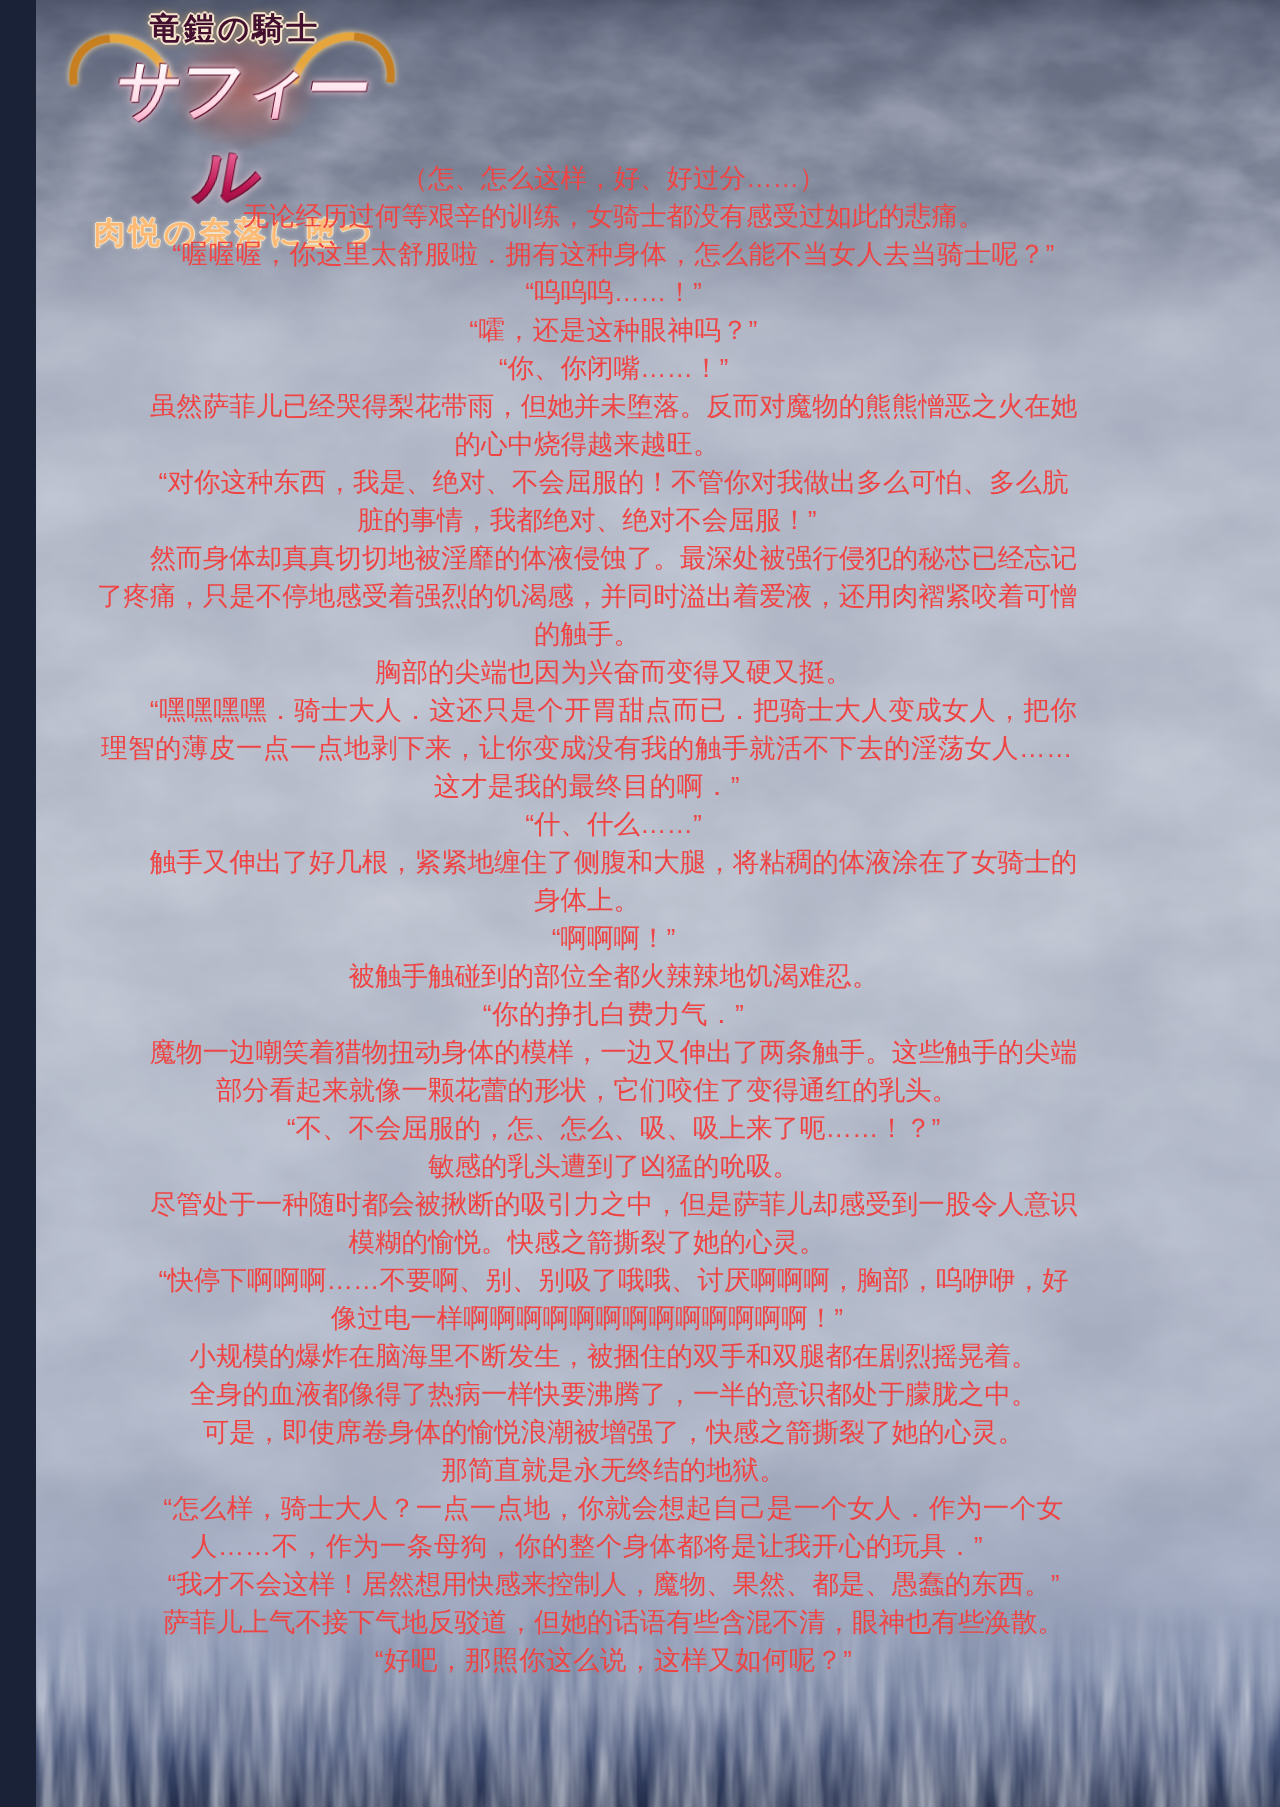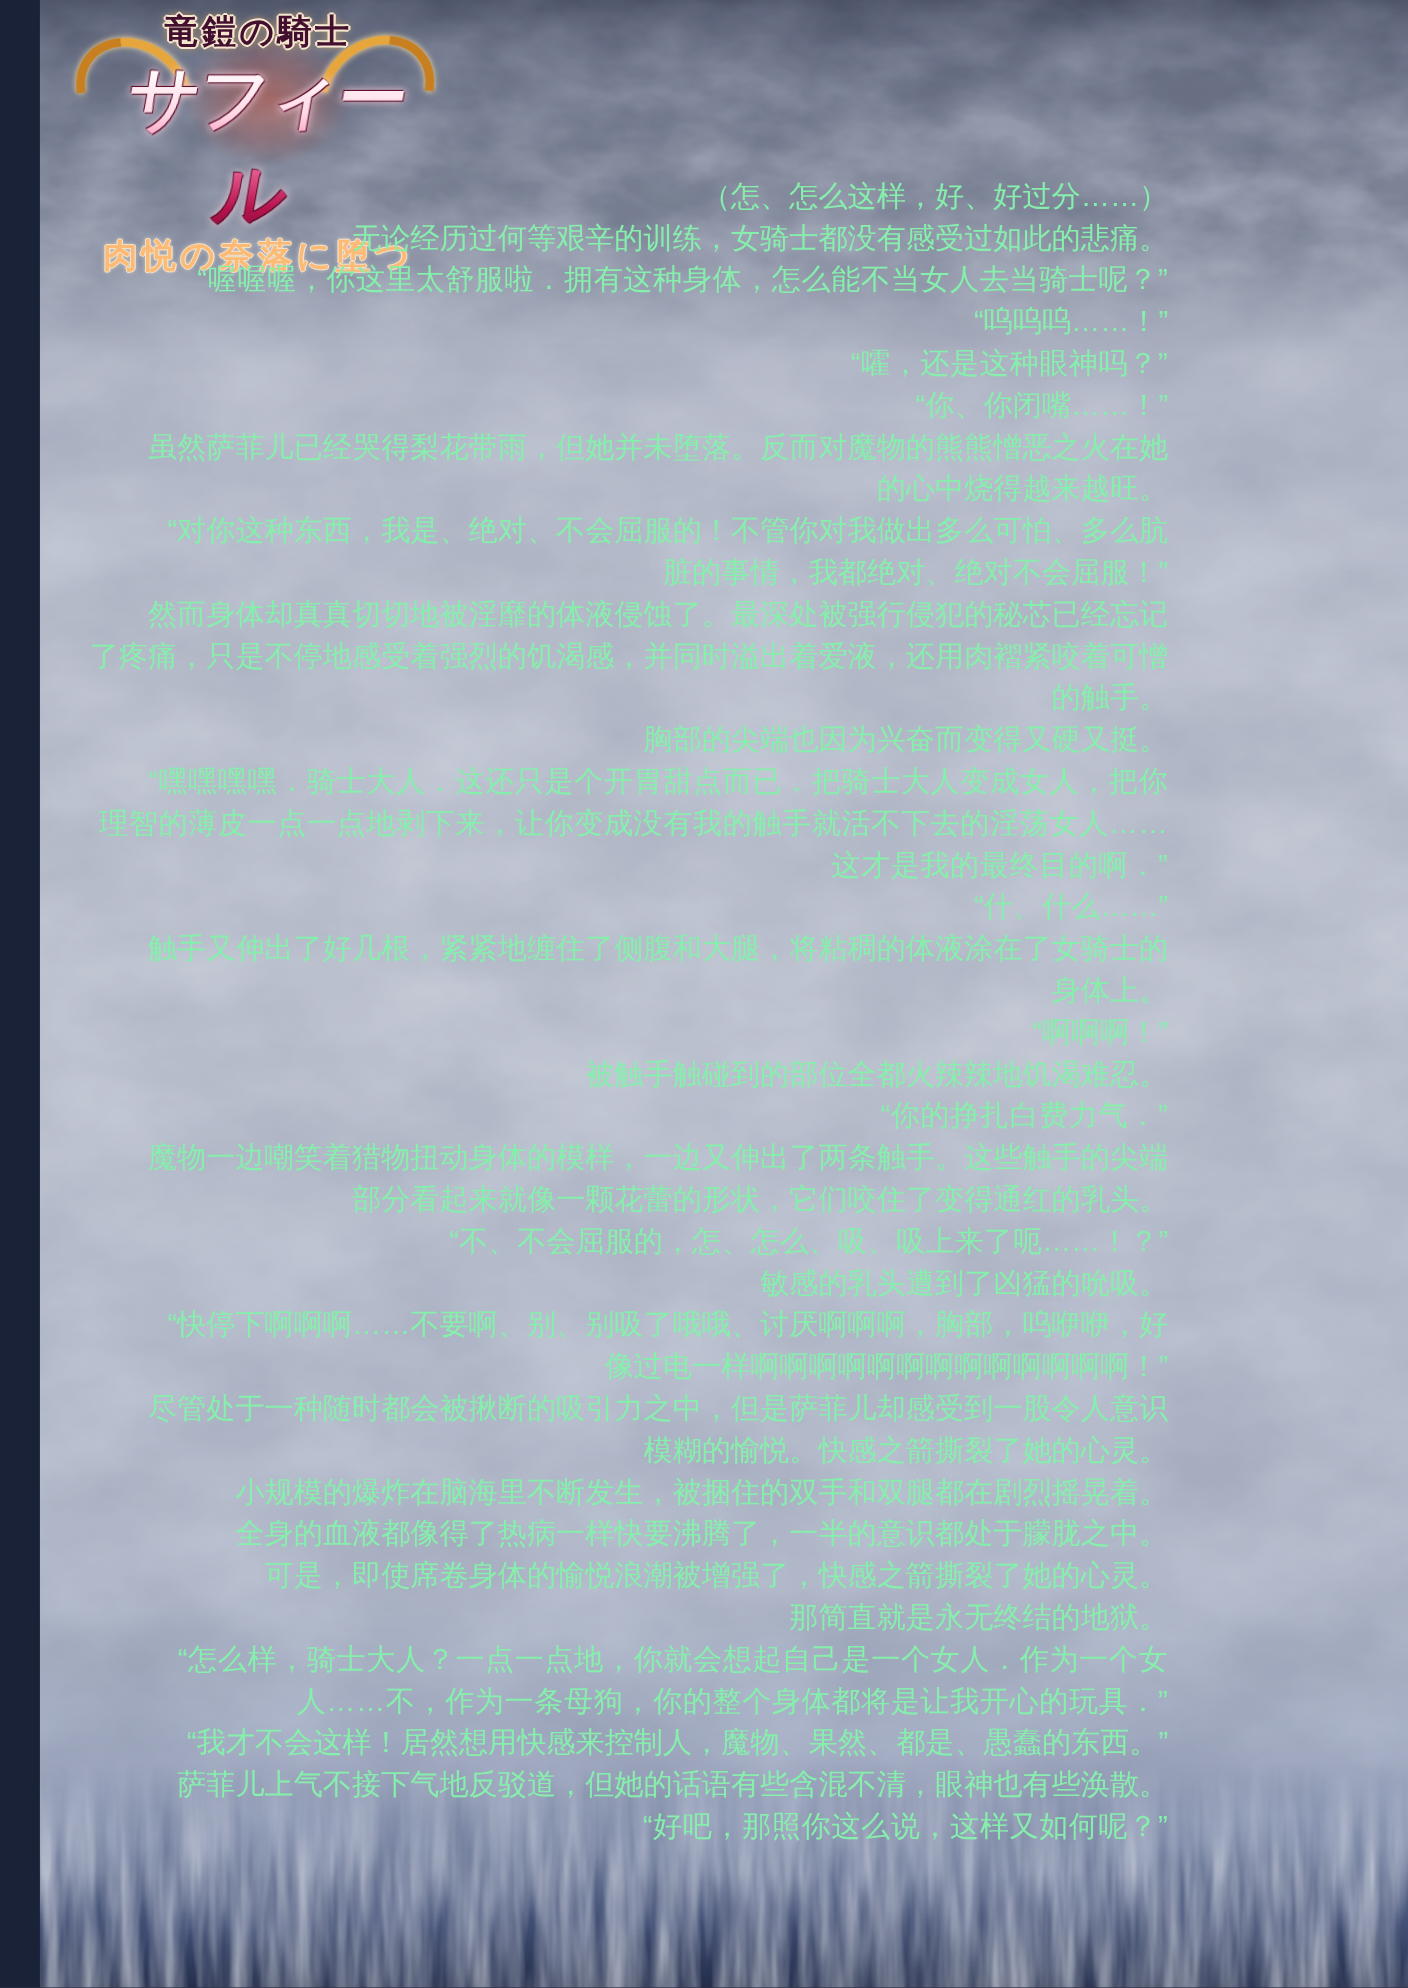--- a/index.html
+++ b/index.html
@@ -40,23 +40,23 @@
     filter: drop-shadow(1px 1px 0 #5c0c28) drop-shadow(-1px -1px 0 #5c0c28) drop-shadow(0 0 4px rgba(255,210,225,0.9));
   }
   .logo-sub {
     position:relative; margin-top:-8px; font-size:31px; font-weight:bold; letter-spacing:4px; color:#fdba74;
     text-shadow:
       -1px 0 0 #efe2cd, 1px 0 0 #efe2cd, 0 -1px 0 #efe2cd, 0 1px 0 #efe2cd, 0 0 5px #efe2cd;
   }
 
   
   .story {
-    position:absolute; left:44px; top:159px; width:982px;
-    font-size:26.5px; line-height:38px; color:#86efac;
-    text-align:right;
+    position:absolute; left:60px; top:159px; width:982px;
+    font-size:26.5px; line-height:38px; color:#ef4444;
+    text-align:center;
   }
   .story p { margin:0; text-indent:2em; word-break:normal; }
   .story p.em { font-weight:normal; letter-spacing:0.5px; }
 </style>
 </head>
 <body>
 
 <div class="page">
 
   <svg class="bg" width="1280" height="1807" viewBox="0 0 1280 1807" preserveAspectRatio="none" aria-hidden="true">
@@ -129,22 +129,22 @@
       <p>胸部的尖端也因为兴奋而变得又硬又挺。</p>
       <p class="em">“嘿嘿嘿嘿．骑士大人．这还只是个开胃甜点而已．把骑士大人变成女人，把你理智的薄皮一点一点地剥下来，让你变成没有我的触手就活不下去的淫荡女人……这才是我的最终目的啊．”</p>
       <p>“什、什么……”</p>
       <p>触手又伸出了好几根，紧紧地缠住了侧腹和大腿，将粘稠的体液涂在了女骑士的身体上。</p>
       <p>“啊啊啊！”</p>
       <p>被触手触碰到的部位全都火辣辣地饥渴难忍。</p>
       <p class="em">“你的挣扎白费力气．”</p>
       <p>魔物一边嘲笑着猎物扭动身体的模样，一边又伸出了两条触手。这些触手的尖端部分看起来就像一颗花蕾的形状，它们咬住了变得通红的乳头。</p>
       <p>“不、不会屈服的，怎、怎么、吸、吸上来了呃……！？”</p>
       <p>敏感的乳头遭到了凶猛的吮吸。</p>
+      <p>尽管处于一种随时都会被揪断的吸引力之中，但是萨菲儿却感受到一股令人意识模糊的愉悦。快感之箭撕裂了她的心灵。</p>
       <p>“快停下啊啊啊……不要啊、别、别吸了哦哦、讨厌啊啊啊，胸部，呜咿咿，好像过电一样啊啊啊啊啊啊啊啊啊啊啊啊啊！”</p>
-      <p>尽管处于一种随时都会被揪断的吸引力之中，但是萨菲儿却感受到一股令人意识模糊的愉悦。快感之箭撕裂了她的心灵。</p>
       <p>小规模的爆炸在脑海里不断发生，被捆住的双手和双腿都在剧烈摇晃着。</p>
       <p>全身的血液都像得了热病一样快要沸腾了，一半的意识都处于朦胧之中。</p>
       <p>可是，即使席卷身体的愉悦浪潮被增强了，快感之箭撕裂了她的心灵。</p>
       <p>那简直就是永无终结的地狱。</p>
       <p class="em">“怎么样，骑士大人？一点一点地，你就会想起自己是一个女人．作为一个女人……不，作为一条母狗，你的整个身体都将是让我开心的玩具．”</p>
       <p>“我才不会这样！居然想用快感来控制人，魔物、果然、都是、愚蠢的东西。”</p>
       <p>萨菲儿上气不接下气地反驳道，但她的话语有些含混不清，眼神也有些涣散。</p>
       <p class="em">“好吧，那照你这么说，这样又如何呢？”</p>
     </div>
 

